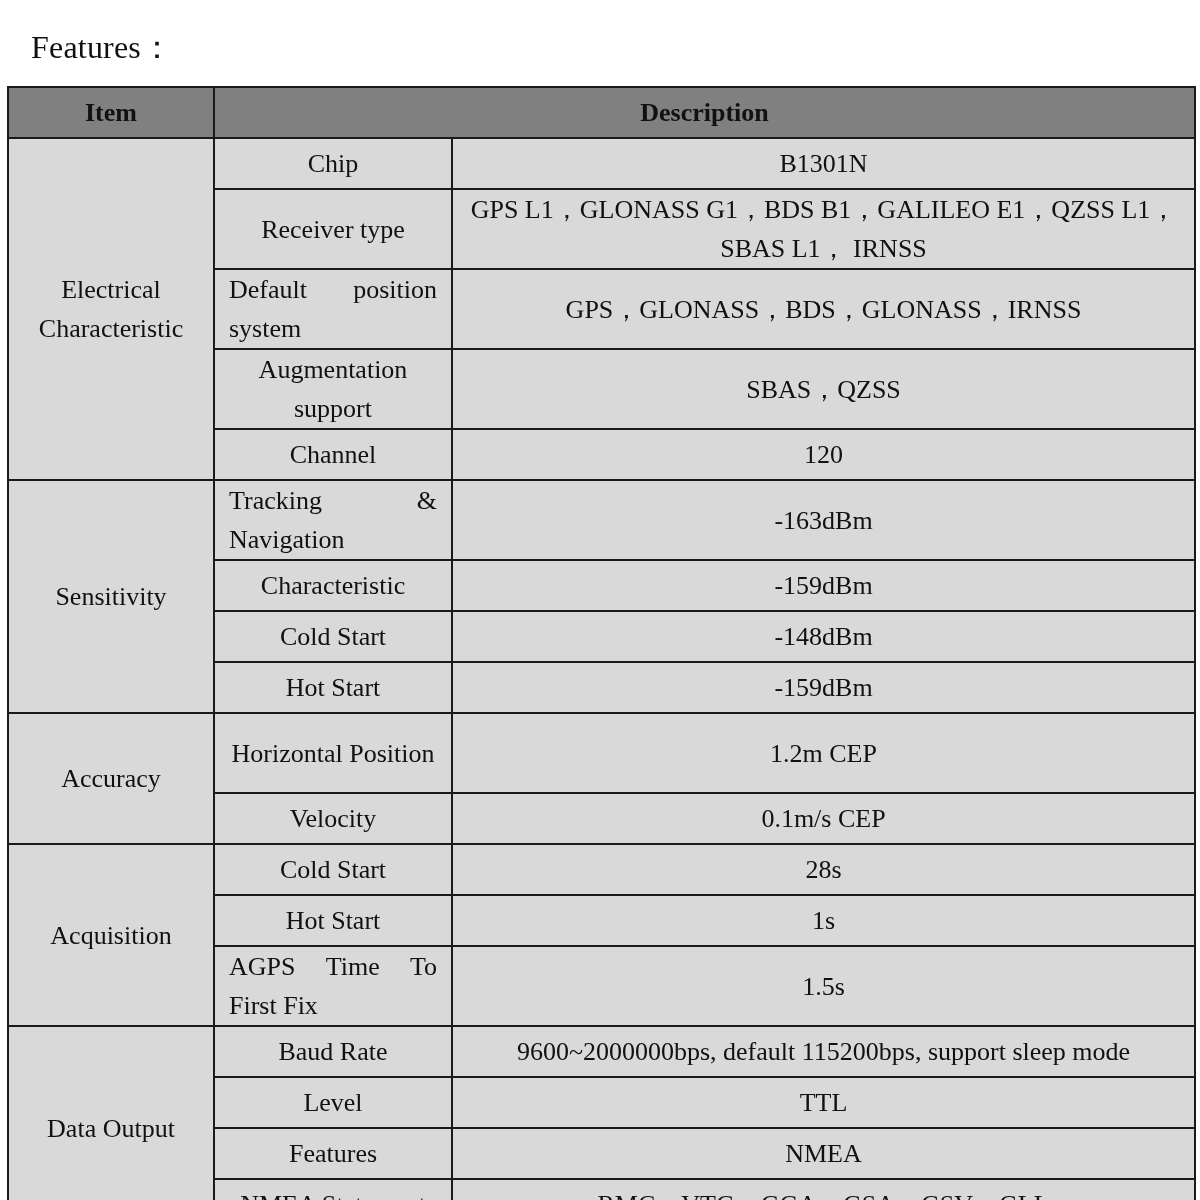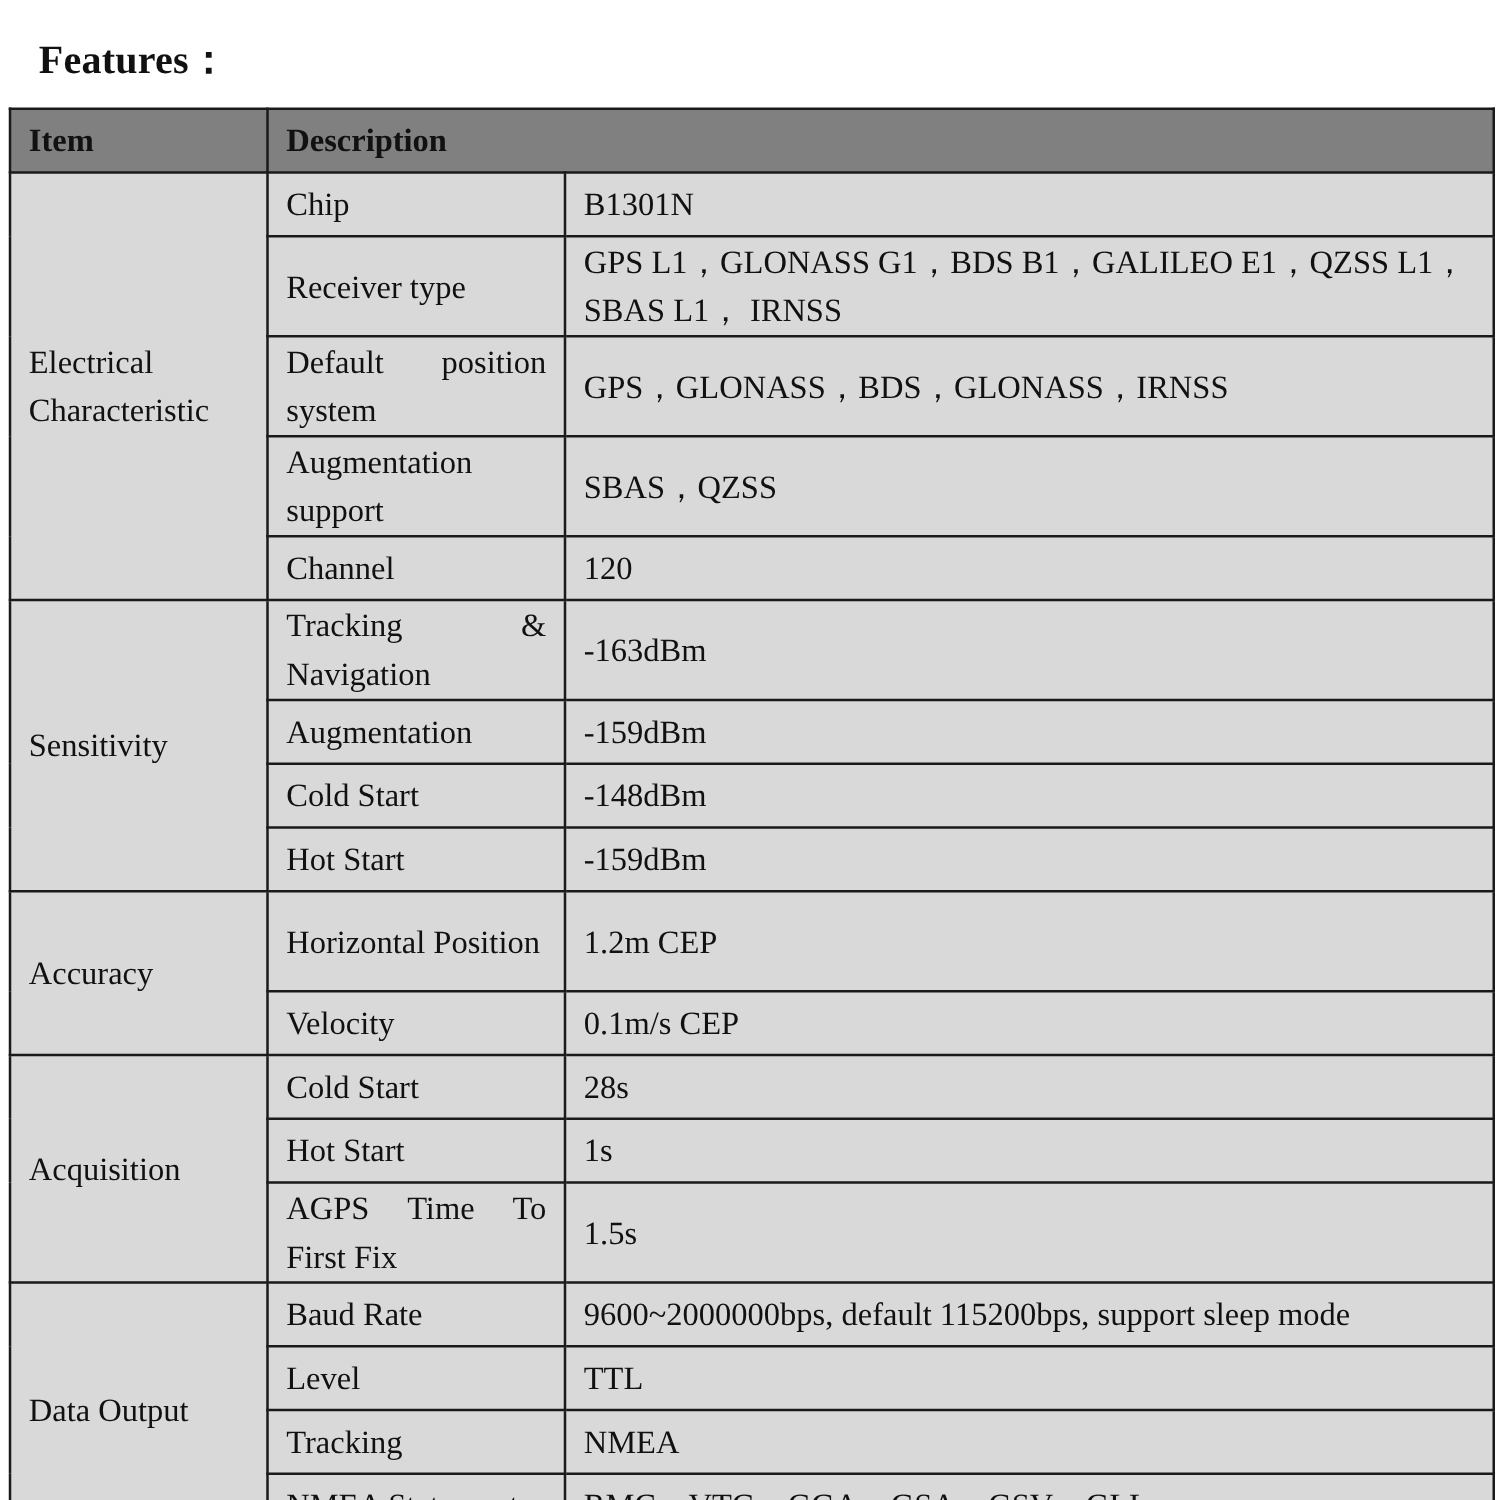--- a/index.html
+++ b/index.html
@@ -1,20 +1,20 @@
 <!DOCTYPE html>
 <html><head>
 <meta charset="utf-8">
 <style>
   html, body { margin: 0; padding: 0; background: #ffffff; }
   body { width: 1200px; height: 1200px; overflow: hidden; position: relative;
          font-family: "Liberation Serif", "DejaVu Serif", serif; color: #111; }
-  .title { position: absolute; left: 31px; top: 26px; font-size: 32px; font-weight: bold; letter-spacing: 0.2px; }
+  .title { position: absolute; left: 31px; top: 26px; font-size: 32px; font-weight: normal; letter-spacing: 0.2px; }
   table.spec { position: absolute; left: 7px; top: 86px; width: 1187px; border-collapse: collapse; table-layout: fixed; }
-  table.spec td, table.spec th { border: 2px solid #1a1a1a; padding: 0 14px; font-size: 26px; line-height: 39px; vertical-align: middle; text-align: left; }
+  table.spec td, table.spec th { border: 2px solid #1a1a1a; padding: 0 14px; font-size: 26px; line-height: 39px; vertical-align: middle; text-align: center; }
   table.spec th { background: #808080; font-weight: bold; height: 49px; }
   table.spec td { background: #d9d9d9; font-weight: normal; }
   col.c1 { width: 206px; }
   col.c2 { width: 238px; }
   col.c3 { width: 743px; }
   td.sub.justify { text-align: justify; text-align-last: left; margin-left: 12px; }
   tr.h1 td { height: 49px; margin-left: 12px; }
   tr.h2 td { height: 78px; }
 </style>
 </head>
@@ -57,21 +57,21 @@
       <td class="sub">Channel</td>
       <td>120</td>
     </tr>
 
     <tr class="h2">
       <td rowspan="4">Sensitivity</td>
       <td class="sub justify">Tracking &amp; Navigation</td>
       <td>-163dBm</td>
     </tr>
     <tr class="h1">
-      <td class="sub">Augmentation</td>
+      <td class="sub">Characteristic</td>
       <td>-159dBm</td>
     </tr>
     <tr class="h1">
       <td class="sub">Cold Start</td>
       <td>-148dBm</td>
     </tr>
     <tr class="h1">
       <td class="sub">Hot Start</td>
       <td>-159dBm</td>
     </tr>
@@ -103,21 +103,21 @@
     <tr class="h1">
       <td rowspan="4">Data Output</td>
       <td class="sub">Baud Rate</td>
       <td>9600~2000000bps, default 115200bps, support sleep mode</td>
     </tr>
     <tr class="h1">
       <td class="sub">Level</td>
       <td>TTL</td>
     </tr>
     <tr class="h1">
-      <td class="sub">Tracking</td>
+      <td class="sub">Features</td>
       <td>NMEA</td>
     </tr>
     <tr class="h1">
       <td class="sub">NMEA Statement</td>
       <td>RMC，VTG，GGA，GSA，GSV，GLL</td>
     </tr>
   </tbody>
 </table>
 
 </body></html>

